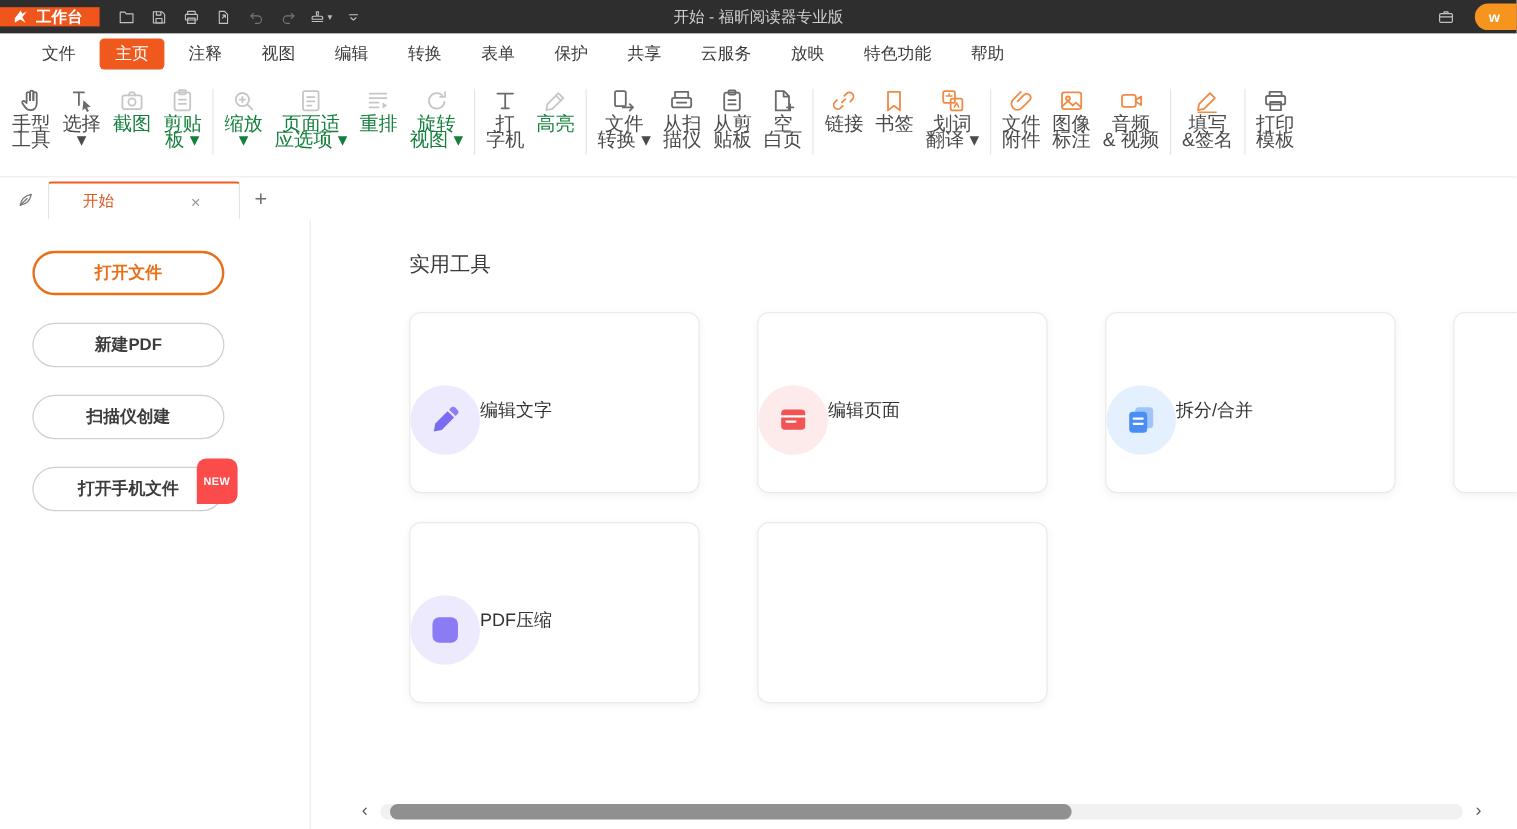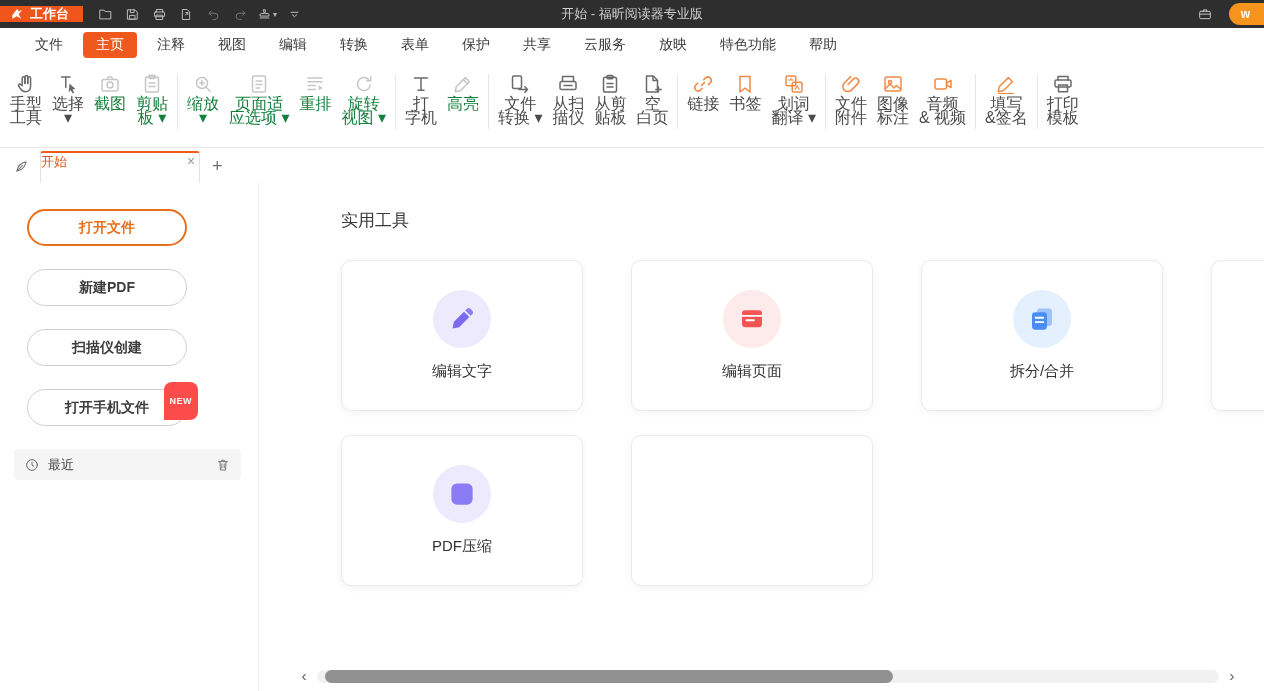--- a/index.html
+++ b/index.html
@@ -47,21 +47,21 @@
 
   
   .tabbar{position:absolute;top:148px;left:0;right:0;height:35px;background:#fff;
     display:flex;align-items:flex-end;padding-left:8px}
   .pen-btn{width:26px;height:28px;display:flex;align-items:center;justify-content:center;
     color:#777;margin-bottom:3px}
   .pen-btn svg{width:17px;height:17px;fill:none;stroke:currentColor;stroke-width:1.5;
     stroke-linecap:round;stroke-linejoin:round}
   .tab{width:160px;height:32px;border:1px solid #e2e2e2;border-top:2px solid #f0591d;
     border-bottom:none;border-radius:3px 3px 0 0;background:#fff;display:flex;
-    padding:0 0;margin-left:6px}
+    align-items:center;padding:0 28px;margin-left:6px}
   .tab-label{flex:1;font-size:13px;color:#de571d}
   .tab-close{color:#9a9a9a;font-size:14px;width:16px;text-align:center}
   .newtab{font-size:18px;color:#6f6f6f;margin:0 0 6px 12px}
 
   
   .sidebar{position:absolute;top:183px;left:0;width:259px;bottom:0;background:#fff;
     border-right:1px solid #ededed}
   .sidebar-btns{position:absolute;top:26px;left:27px;display:flex;flex-direction:column;gap:23px}
   .sbtn{position:relative;width:160px;height:37px;border-radius:19px;border:1px solid #cfcfcf;
     background:#fff;display:flex;align-items:center;justify-content:center;
@@ -77,21 +77,21 @@
   .recent-label{flex:1;font-size:13px;color:#444}
   .trash-btn{color:#777;display:flex}
   .trash-btn svg{width:16px;height:16px}
 
   
   .content{position:absolute;top:183px;left:260px;right:0;bottom:0;background:#fff;overflow:hidden}
   .main-title{position:absolute;left:81px;top:26px;font-size:17px;font-weight:400;color:#3a3a3a}
   .cards{position:absolute;left:81px;top:77px;display:flex;flex-direction:column;gap:24px}
   .crow{display:flex;gap:48px}
   .card{width:242px;height:151px;background:#fff;border:1px solid #eaeaea;border-radius:10px;
-    box-shadow:0 2px 8px rgba(0,0,0,.05);display:flex;flex-direction:column;align-items:center;
+    box-shadow:0 2px 8px rgba(0,0,0,.05);display:flex;align-items:center;
     flex:0 0 auto}
   .cicon{width:58px;height:58px;border-radius:50%;margin-top:29px;display:flex;
     align-items:center;justify-content:center}
   .cicon svg{width:30px;height:30px}
   .clabel{margin-top:14px;font-size:15px;color:#333}
 
   
   .hscroll{position:absolute;left:38px;right:26px;bottom:8px;height:14px;display:flex;
     align-items:center;gap:7px}
   .harrow{color:#555;font-size:15px;line-height:12px;width:12px;text-align:center}
@@ -446,34 +446,20 @@
         <span>新建PDF</span>
       </div>
       <div class="sbtn">
         <span>扫描仪创建</span>
       </div>
       <div class="sbtn">
         <span>打开手机文件</span>
         <span class="badge">NEW</span>
       </div>
     </div>
-  <div class="recent">
-    <span class="recent-icon">
-      <svg viewBox="0 0 24 24">
-          <circle cx="12" cy="12" r="8"></circle>
-          <path d="M12 7.8V12l2.8 1.9"></path>
-        </svg>
-    </span>
-    <span class="recent-label">最近</span>
-    <span class="trash-btn">
-      <svg viewBox="0 0 24 24">
-          <path d="M5 7h14M10 7V4.8h4V7M7.5 7l.7 12.5h7.6L16.5 7M10.2 10.5v6M13.8 10.5v6"></path>
-        </svg>
-    </span>
-  </div>
 </div>
 
 <div class="content">
   <div class="main-title">实用工具</div>
   <div class="cards">
       <div class="crow">
         <div class="card">
           <div class="cicon" style="background: rgb(237, 234, 253); color: rgb(122, 107, 242);">
             <svg viewBox="0 0 24 24" fill="none" stroke="currentColor" stroke-width="1.5" stroke-linecap="round" stroke-linejoin="round">
               <path fill="currentColor" stroke="none" d="M13.6 6.1l4.3 4.3-8.2 8.2-5.3 1 1-5.3z"></path>

